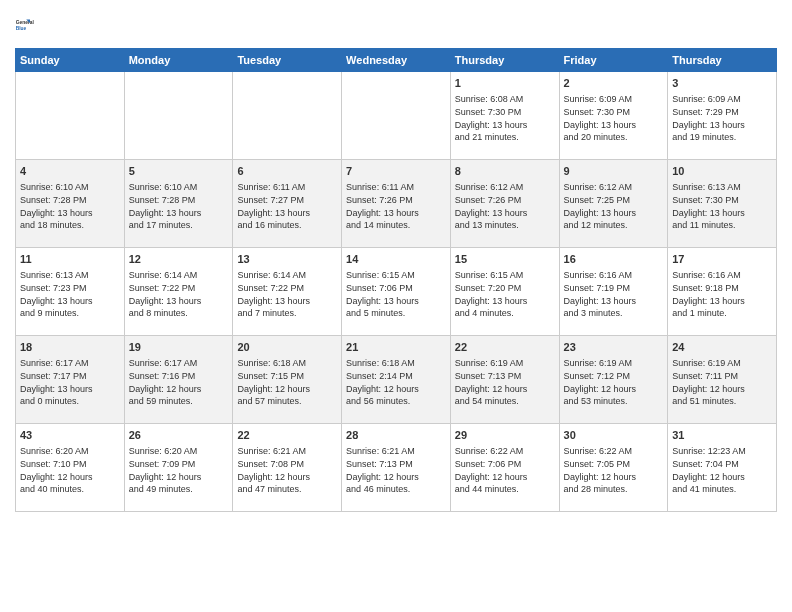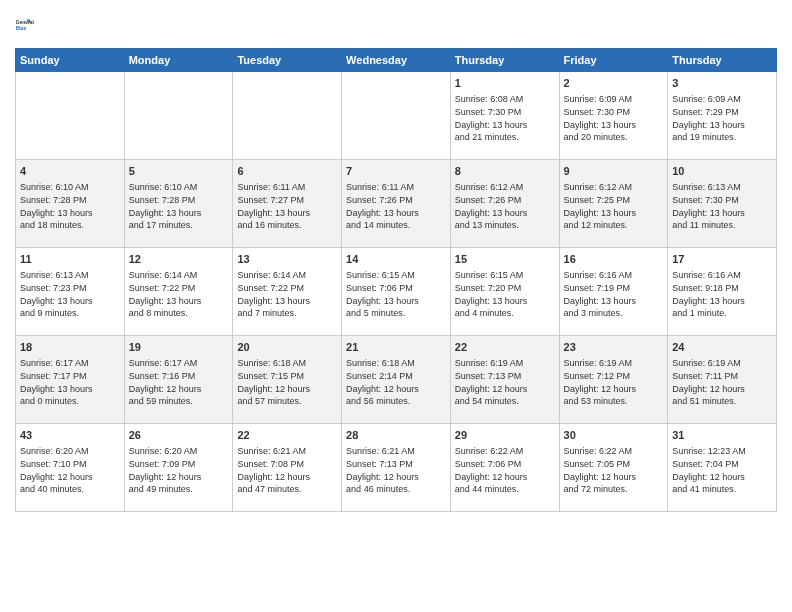--- a/index.html
+++ b/index.html
@@ -321,21 +321,21 @@
           <div>Sunrise: 6:22 AM</div>
           <div>Sunset: 7:06 PM</div>
           <div>Daylight: 12 hours</div>
           <div>and 44 minutes.</div>
         </td>
         <td>
           <span class="day-num">30</span>
           <div>Sunrise: 6:22 AM</div>
           <div>Sunset: 7:05 PM</div>
           <div>Daylight: 12 hours</div>
-          <div>and 72 minutes.</div>
+          <div>and 28 minutes.</div>
         </td>
         <td>
           <span class="day-num">31</span>
           <div>Sunrise: 12:23 AM</div>
           <div>Sunset: 7:04 PM</div>
           <div>Daylight: 12 hours</div>
           <div>and 41 minutes.</div>
         </td>
       </tr>
     </tbody>

